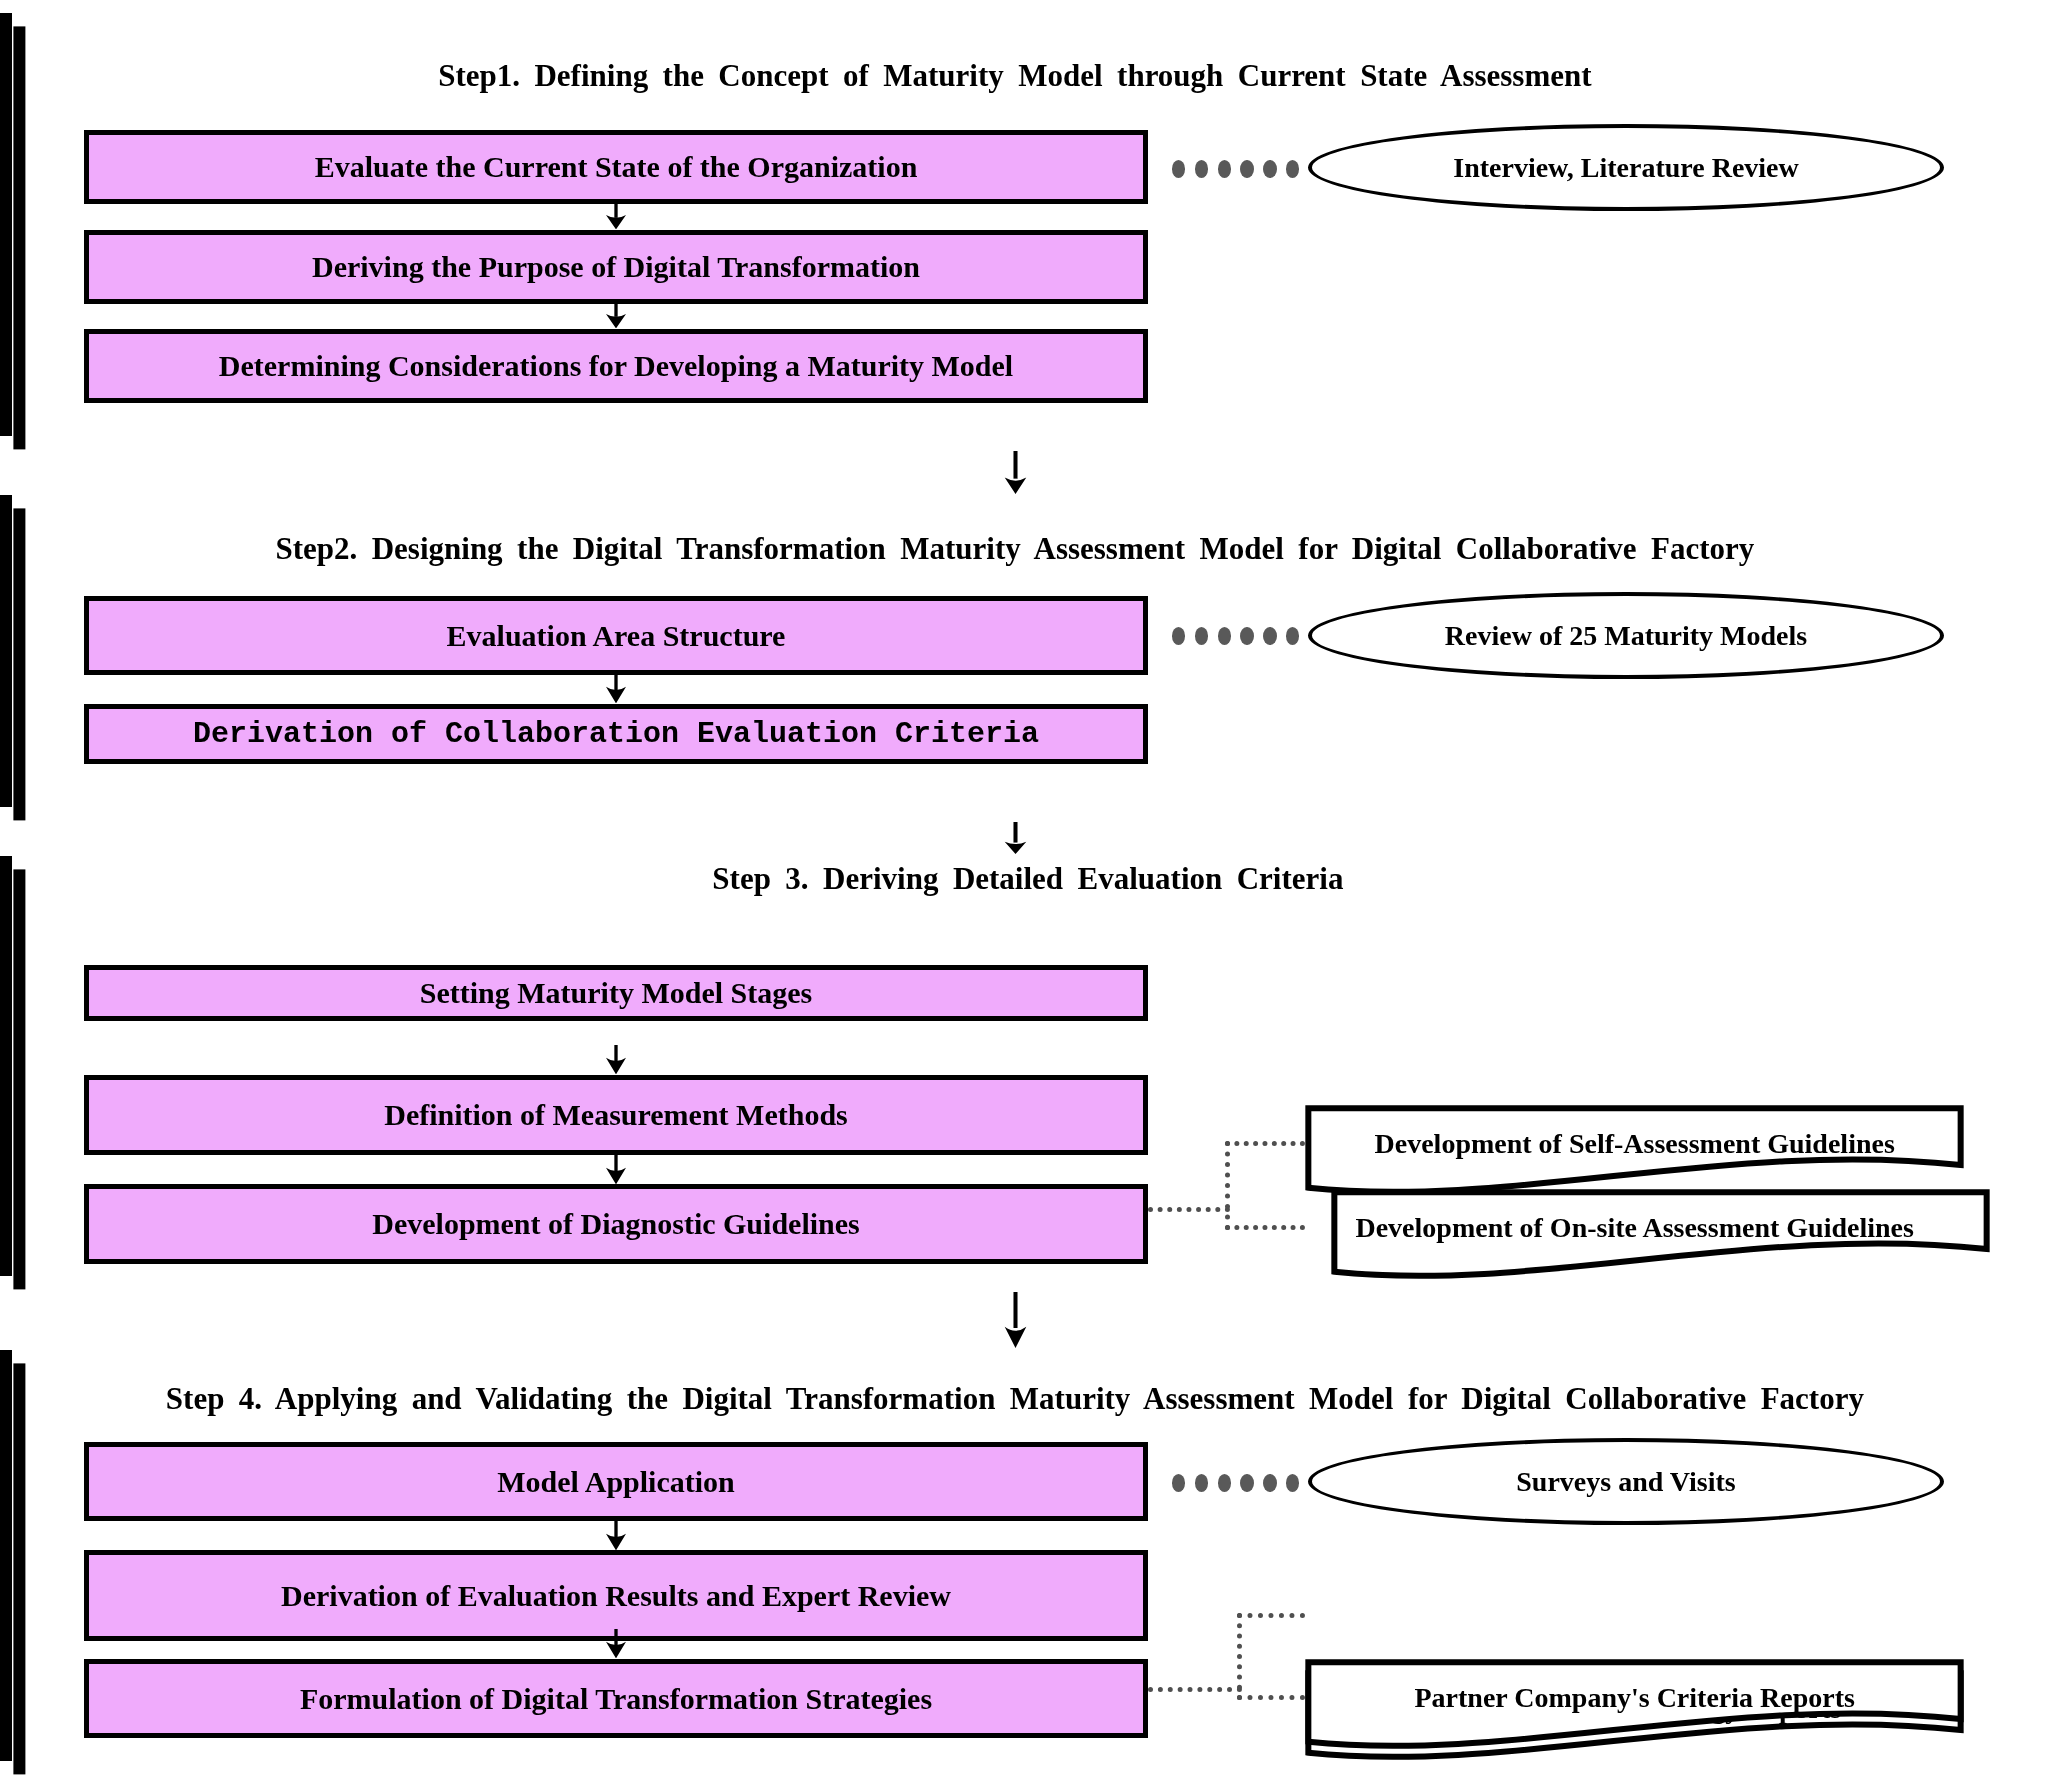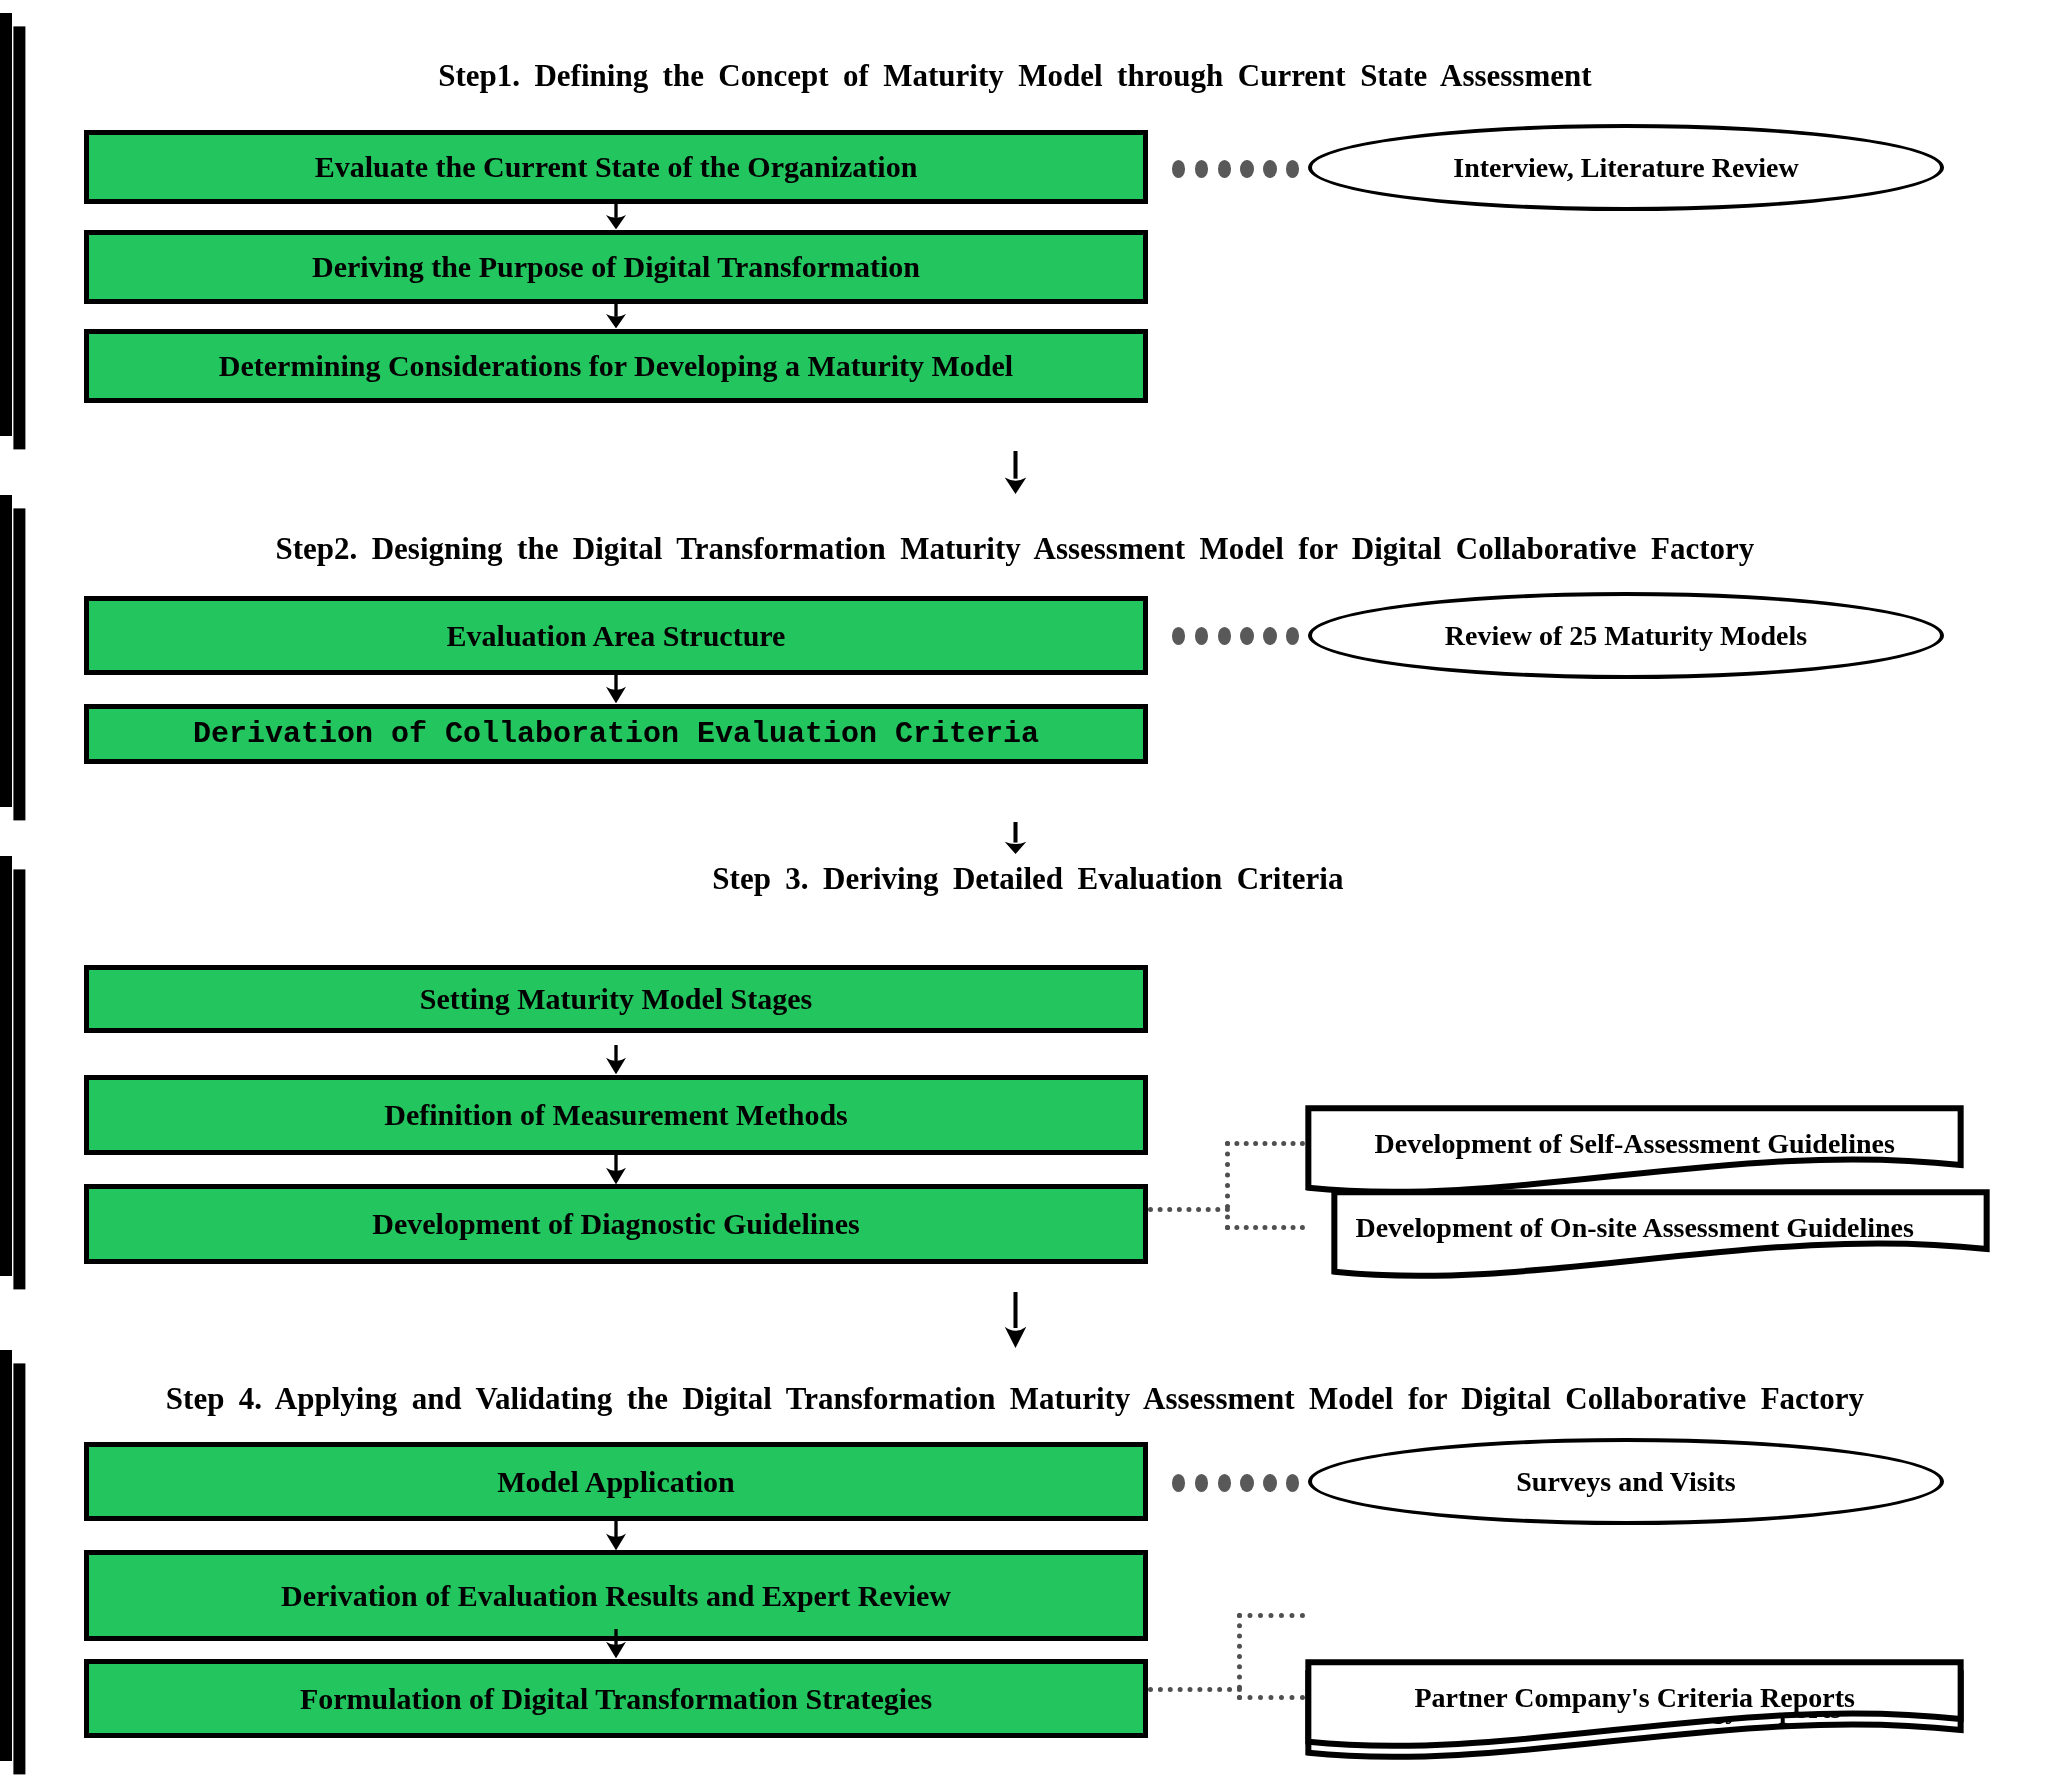--- a/index.html
+++ b/index.html
@@ -2,21 +2,21 @@
 <html style="font-size:10.7px"><head>
 <meta charset="utf-8">
 <style>
   html,body{margin:0;padding:0;background:#fff;}
   .canvas{position:relative;width:2046px;height:1784px;background:#ffffff;
           font-family:"Liberation Serif", "DejaVu Serif", serif;color:#000;overflow:hidden;}
   .panel{position:absolute;background:#dcdcdc;border:6px solid #000;
          box-shadow:13.4px 13.4px 0 0 #000;box-sizing:border-box;}
   .panel-title{position:absolute;left:13.4px;width:2003px;text-align:center;
                font-weight:bold;font-size:31px;line-height:36px;word-spacing:6.7px;}
-  .flow-box{position:absolute;left:84px;width:1064px;background:#22c55e;border:5.4px solid #000;
+  .flow-box{position:absolute;left:84px;width:1064px;background:#f0abfc;border:5.4px solid #000;
             box-sizing:border-box;display:flex;align-items:center;justify-content:center;
             font-weight:bold;font-size:30px;text-align:center;}
   .ellipse{position:absolute;left:1308px;width:636px;height:87px;background:#fff;
            border:4.7px solid #000;border-radius:50%;box-sizing:border-box;
            display:flex;align-items:center;justify-content:center;
            font-weight:bold;font-size:28px;text-align:center;}
   .dots{position:absolute;left:1172px;height:19px;display:flex;gap:9.4px;align-items:center;}
   .dot{width:13.4px;height:18px;border-radius:50%;background:#595959;}
   .arrow{position:absolute;}
   .arrow svg{display:block;width:100%;height:100%;}
@@ -94,21 +94,21 @@
   <div class="arrow" style="left:1002px;top:822px;width:27px;height:32px;">
     <svg viewBox="0 0 40 84" preserveAspectRatio="none">
         <line x1="20" y1="0" x2="20" y2="54" stroke="#000" stroke-width="6"></line>
         <path d="M20 84 L4 52 Q20 64 36 52 Z" fill="#000"></path>
       </svg>
   </div>
 
   <div class="panel" style="top:856px;height:420px;"></div>
   <div class="panel-title" style="top:861px;margin-left:13px;">Step 3. Deriving  Detailed  Evaluation  Criteria</div>
 
-  <div class="flow-box" style="top:965px;height:68px;">Setting Maturity Model Stages</div>
+  <div class="flow-box" style="top:965px;height:56px;">Setting Maturity Model Stages</div>
   <div class="arrow" style="left:604px;top:1045px;width:24px;height:29.4px;">
     <svg viewBox="0 0 36 44" preserveAspectRatio="none">
         <line x1="18" y1="0" x2="18" y2="24" stroke="#000" stroke-width="5"></line>
         <path d="M18 44 L3 19 Q18 29 33 19 Z" fill="#000"></path>
       </svg>
   </div>
   <div class="flow-box" style="top:1075px;height:80px;">Definition of Measurement Methods</div>
   <div class="arrow" style="left:604px;top:1155px;width:24px;height:29.4px;">
     <svg viewBox="0 0 36 44" preserveAspectRatio="none">
         <line x1="18" y1="0" x2="18" y2="24" stroke="#000" stroke-width="5"></line>

